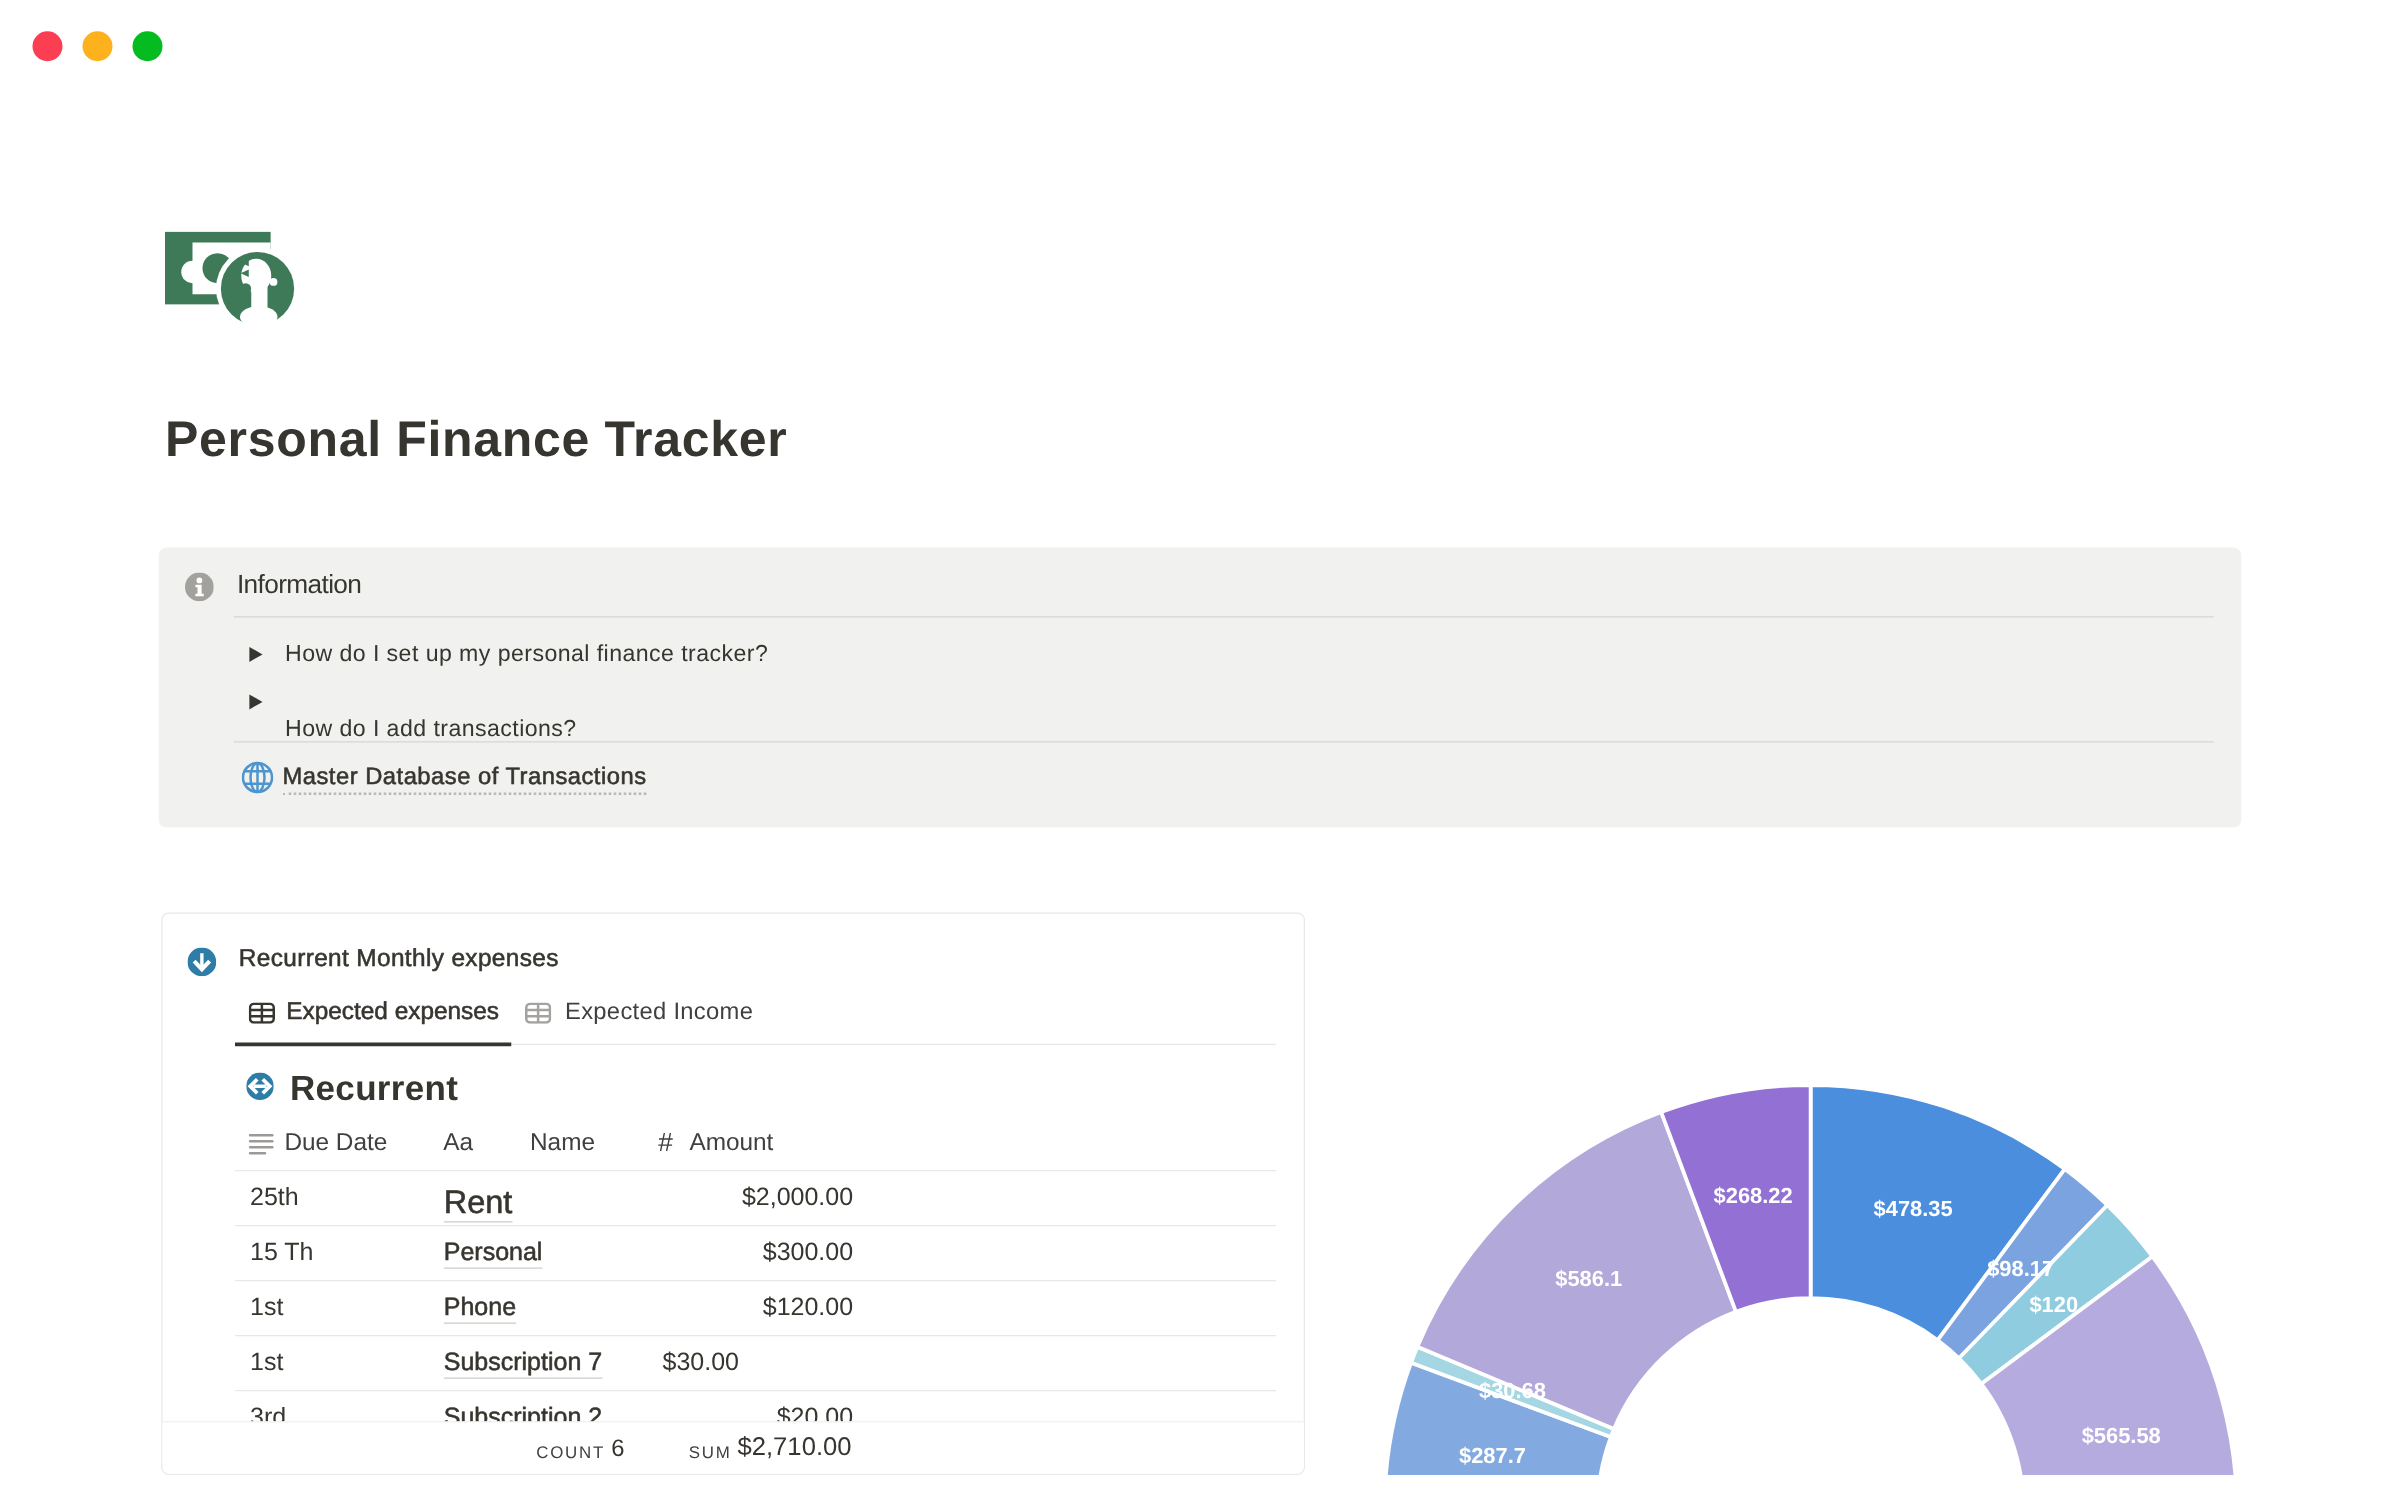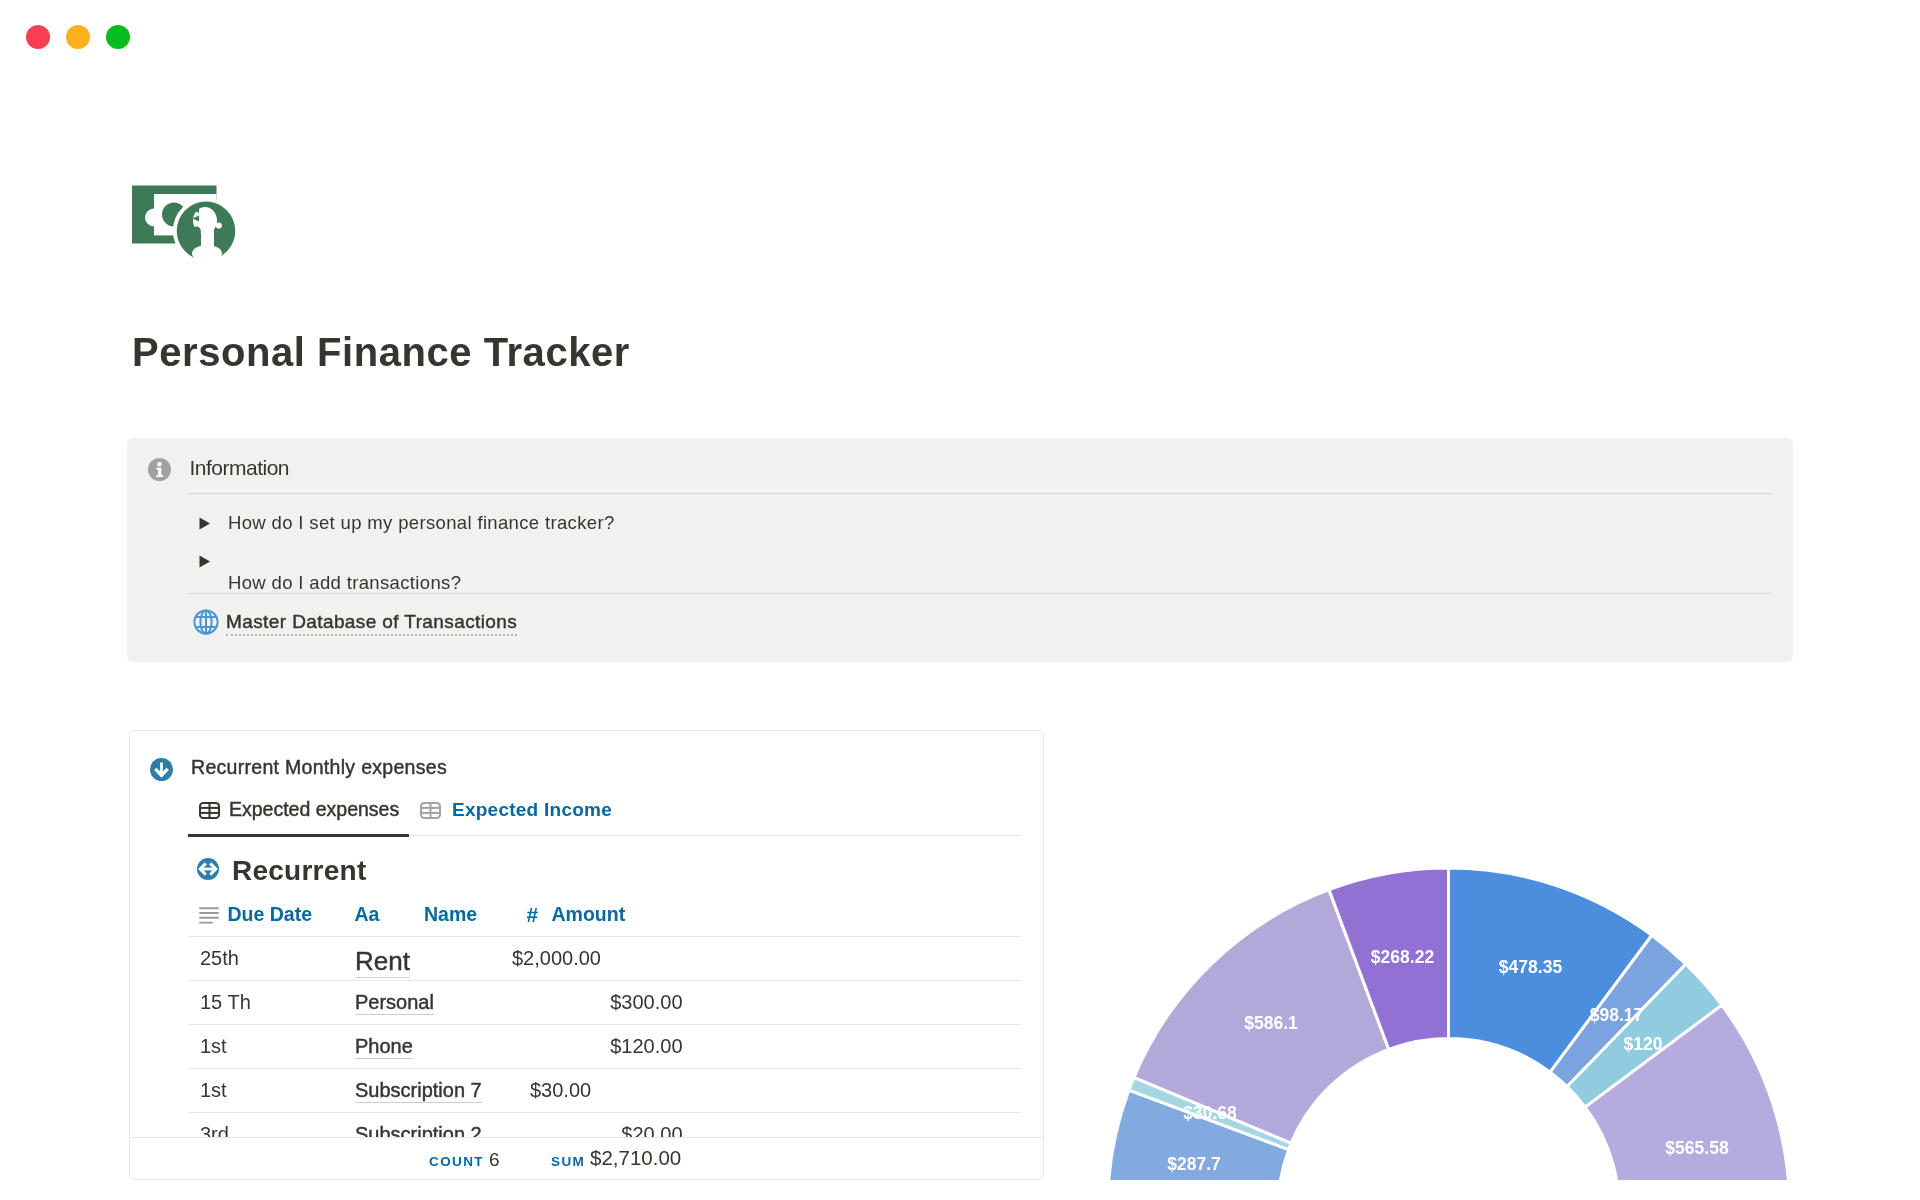--- a/index.html
+++ b/index.html
@@ -1,20 +1,20 @@
 <!DOCTYPE html>
 <html><head><meta charset="utf-8">
 <style>
 * { margin:0; padding:0; box-sizing:border-box; }
 html,body { width:1920px; height:1200px; background:#ffffff; overflow:hidden; }
 body { font-family:"Liberation Sans", sans-serif; color:#37352f; }
 .abs { position:absolute; }
 .txt { position:absolute; line-height:1.1172; white-space:nowrap; }
 .dot { position:absolute; width:24px; height:24px; border-radius:50%; top:25px; }
-.g { color:#0369a1;font-weight:bold; }
+.g { color:#404040; }
 .sb { -webkit-text-stroke:0.45px #37352f; }
 </style></head>
 <body>
 <div class="dot" style="left:26px;background:#fb3e51;"></div>
 <div class="dot" style="left:66px;background:#fcb11d;"></div>
 <div class="dot" style="left:106px;background:#04bb20;"></div>
 
 <svg class="abs" style="left:125px;top:178px" width="120" height="90" viewBox="0 0 120 90">
   <rect x="7" y="7.5" width="84.5" height="58" fill="#3e7a58"></rect>
   <rect x="29" y="16" width="62.5" height="41.4" fill="#ffffff"></rect>
@@ -119,21 +119,21 @@
 </svg>
 <div class="txt g" style="left:227.5px;top:903.6px;font-size:19.5px;">Due Date</div>
 <div class="txt g" style="left:354.5px;top:903.6px;font-size:19.5px;">Aa</div>
 <div class="txt g" style="left:383px;top:903.6px;font-size:19.5px;margin-left:41px;">Name</div>
 <div class="txt g" style="left:526.5px;top:902.6px;font-size:21px;">#</div>
 <div class="txt g" style="left:551.5px;top:903.6px;font-size:19.5px;">Amount</div>
 
 <div class="abs" style="left:188px;top:935.5px;width:833px;height:1px;background:#e9e8e6;"></div>
 <div class="txt" style="left:200px;top:946.6px;font-size:20px;">25th</div>
 <div class="txt sb" style="left:355px;top:946.6px;font-size:26px;border-bottom:1.5px solid #cfcdc9;padding-bottom:1.5px;">Rent</div>
-<div class="txt" style="left:512px;top:946.6px;font-size:20px;width:152.5px;">$2,000.00</div>
+<div class="txt" style="left:530px;top:946.6px;font-size:20px;width:152.5px;text-align:right;">$2,000.00</div>
 <div class="abs" style="left:188px;top:979.5px;width:833px;height:1px;background:#e9e8e6;"></div>
 <div class="txt" style="left:200px;top:990.6px;font-size:20px;">15 Th</div>
 <div class="txt sb" style="left:355px;top:990.6px;font-size:20px;border-bottom:1.5px solid #cfcdc9;padding-bottom:1.5px;">Personal</div>
 <div class="txt" style="left:530px;top:990.6px;font-size:20px;width:152.5px;text-align:right;">$300.00</div>
 <div class="abs" style="left:188px;top:1023.5px;width:833px;height:1px;background:#e9e8e6;"></div>
 <div class="txt" style="left:200px;top:1034.6px;font-size:20px;">1st</div>
 <div class="txt sb" style="left:355px;top:1034.6px;font-size:20px;border-bottom:1.5px solid #cfcdc9;padding-bottom:1.5px;">Phone</div>
 <div class="txt" style="left:530px;top:1034.6px;font-size:20px;width:152.5px;text-align:right;">$120.00</div>
 <div class="abs" style="left:188px;top:1067.5px;width:833px;height:1px;background:#e9e8e6;"></div>
 <div class="txt" style="left:200px;top:1078.6px;font-size:20px;">1st</div>

